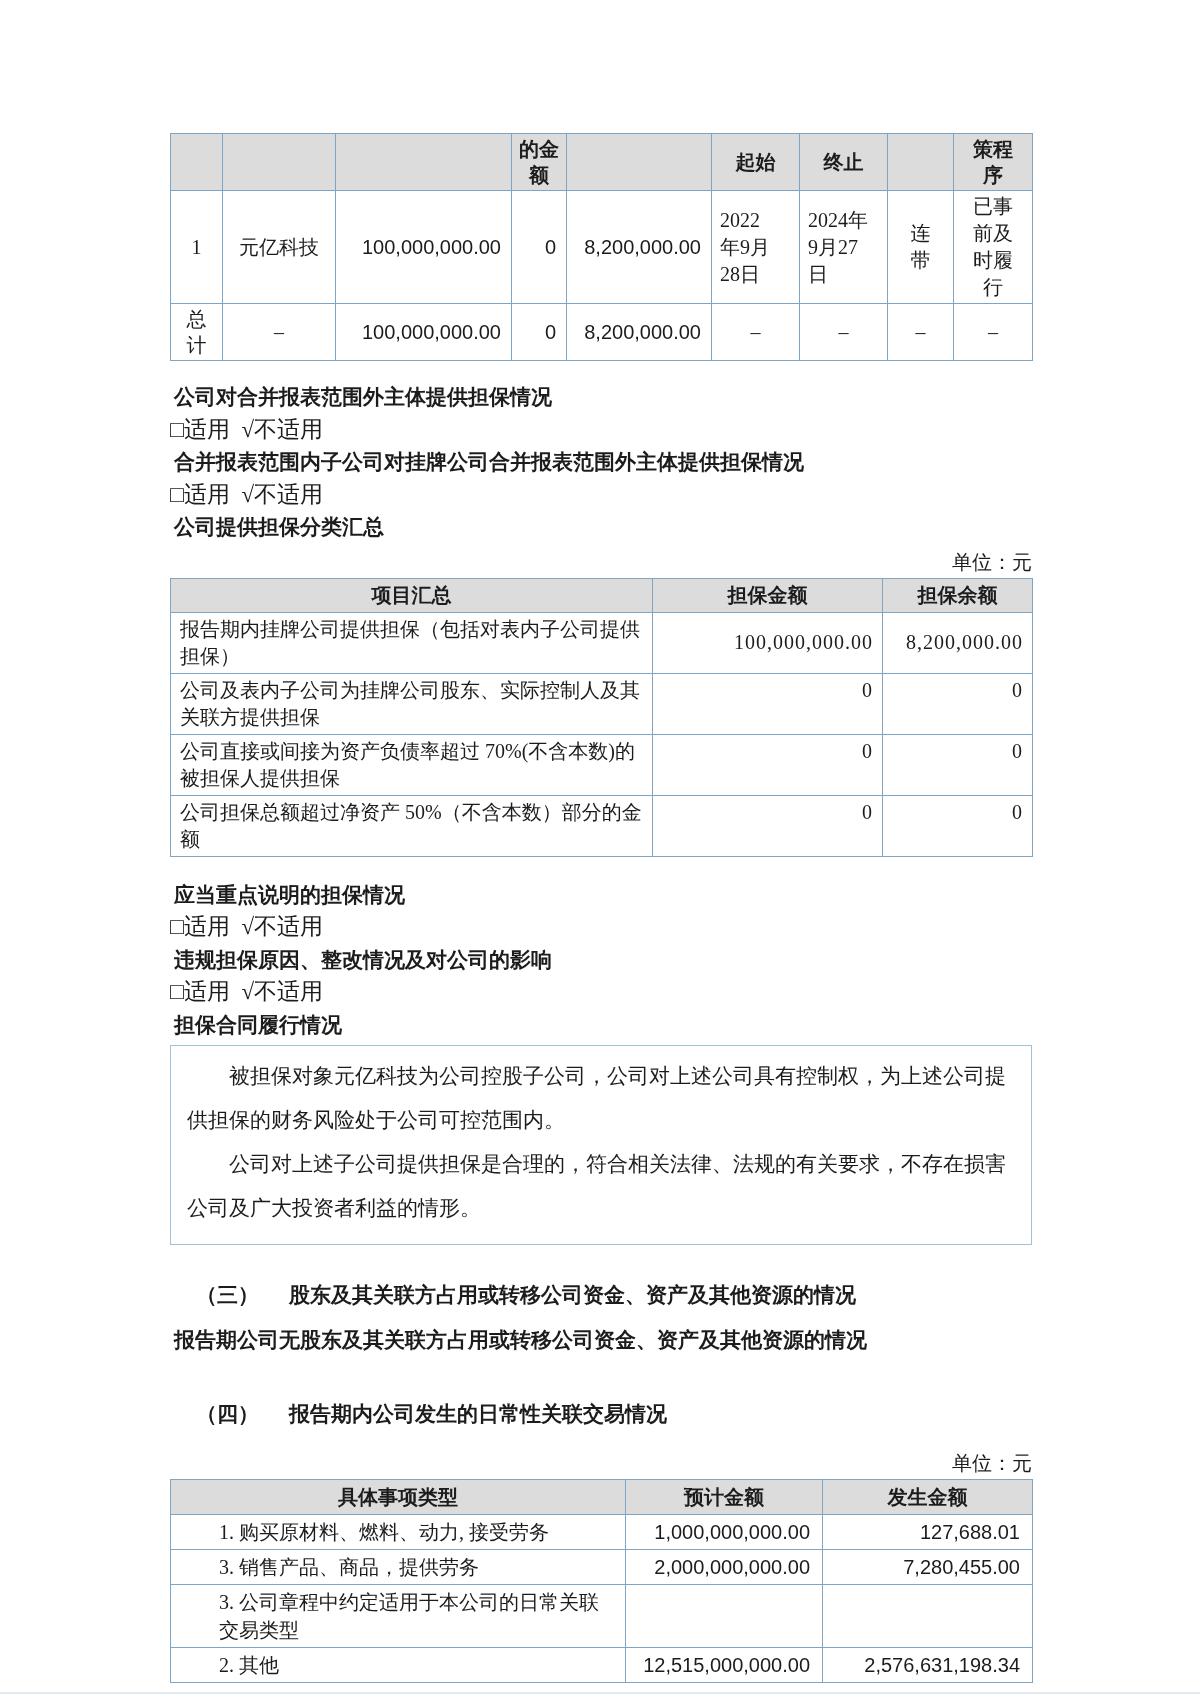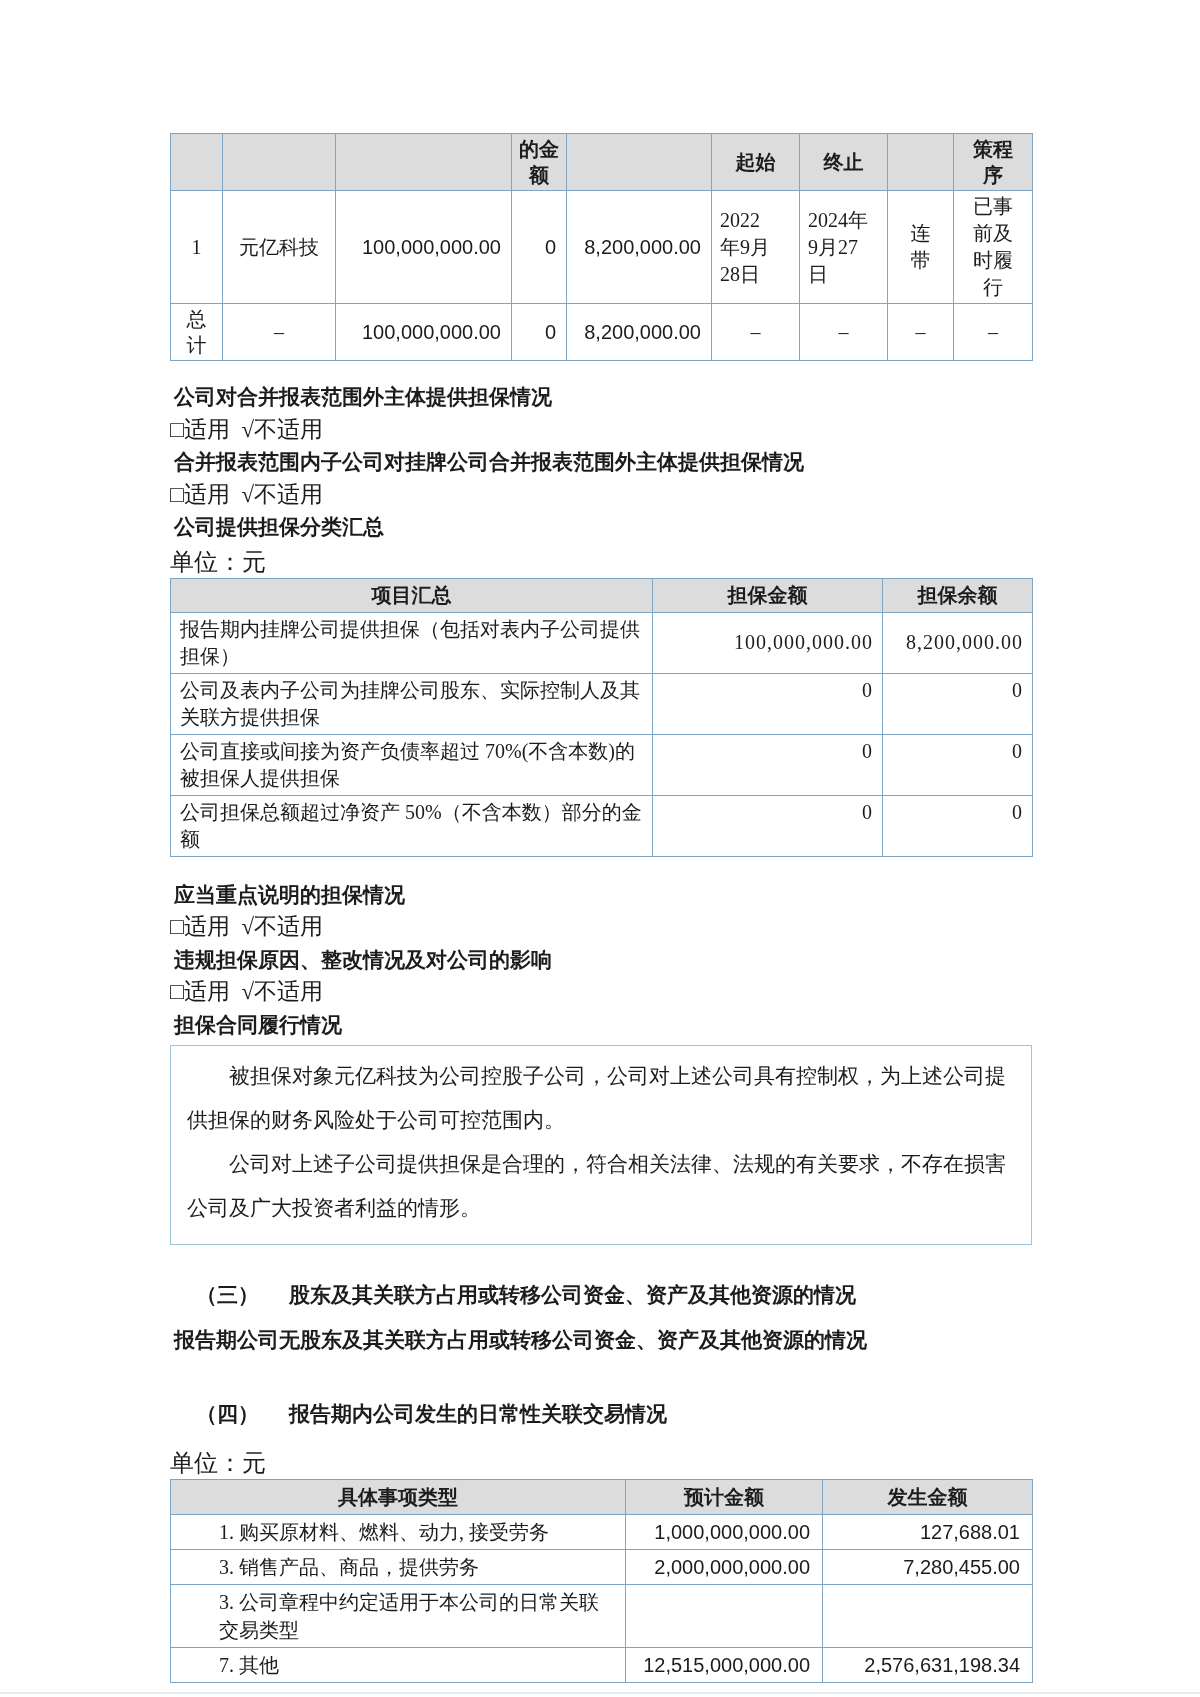--- a/index.html
+++ b/index.html
@@ -40,21 +40,21 @@
   .t3 .val { text-align: right; font-family: "Liberation Sans", "DejaVu Sans", sans-serif; padding-right: 12px; }
 
   
   .h-bold {
     font-family: "Liberation Sans", "DejaVu Sans", sans-serif;
     font-weight: 700; font-size: 21px; line-height: 28.5px; margin: 4px;
   }
   .check { font-size: 23px; line-height: 28.5px; margin: 0; white-space: pre-wrap; }
   .sec-block { margin-top: 22px; }
   .notes-block { margin-top: 24px; }
-  .unit { font-size: 24px; text-align: left; line-height: 24px; margin: 8px 0 4px 0; }
+  .unit { font-size: 20px; text-align: right; line-height: 24px; margin: 8px 0 4px 0; }
 
   .box {
     margin-top: 6px;
     border: 1px solid #9fc4da;
     padding: 8px 16px 14px 16px;
     width: 862px; box-sizing: border-box;
   }
   .box p { margin: 0; font-size: 21px; line-height: 44px; text-indent: 2em; }
 
   .num-heading { margin-top: 36px; padding-left: 22px; }
@@ -220,21 +220,21 @@
           <td class="label">3. 销售产品、商品，提供劳务</td>
           <td class="val">2,000,000,000.00</td>
           <td class="val">7,280,455.00</td>
         </tr>
         <tr>
           <td class="label">3. 公司章程中约定适用于本公司的日常关联交易类型</td>
           <td class="val"></td>
           <td class="val"></td>
         </tr>
         <tr>
-          <td class="label">7. 其他</td>
+          <td class="label">2. 其他</td>
           <td class="val">12,515,000,000.00</td>
           <td class="val">2,576,631,198.34</td>
         </tr>
       </tbody>
     </table>
 
   </div>
   <div class="bottom-rule"></div>
 </div>
 

